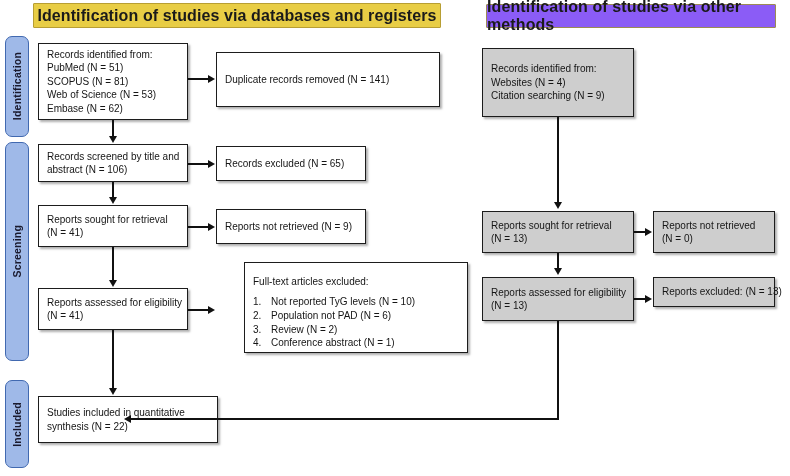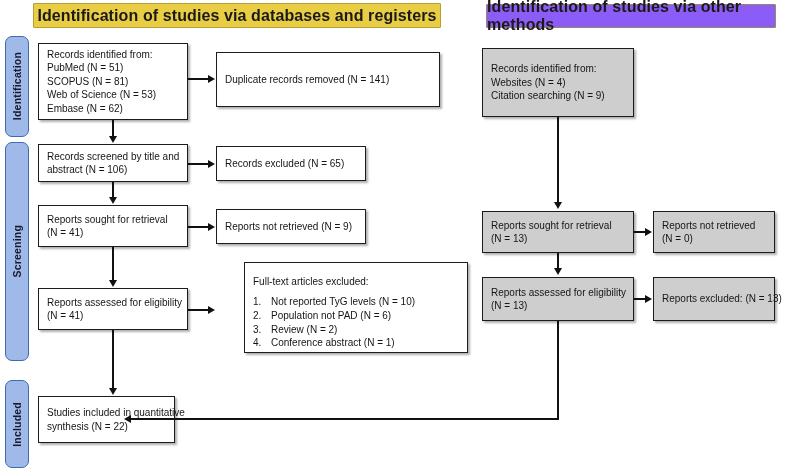--- a/index.html
+++ b/index.html
@@ -195,21 +195,21 @@
         <span class="num">3.</span>
         <span>Review (N = 2)</span>
       </li>
       <li>
         <span class="num">4.</span>
         <span>Conference abstract (N = 1)</span>
       </li>
     </ul>
   </div>
 
-  <div class="box box-white" style="left:38px; top:396px; width:137px; height:47px;">
+  <div class="box box-white" style="left:38px; top:396px; width:180px; height:47px;">
     <span class="line">Studies included in quantitative</span>
     <span class="line">synthesis (N = 22)</span>
   </div>
 
   <div class="box box-gray" style="left:482px; top:48px; width:152px; height:69px;">
     <span class="line">Records identified from:</span>
     <span class="line">Websites (N = 4)</span>
     <span class="line">Citation searching (N = 9)</span>
   </div>
 
@@ -221,21 +221,21 @@
   <div class="box box-gray" style="left:653px; top:211px; width:122px; height:42px;">
     <span class="line">Reports not retrieved</span>
     <span class="line">(N = 0)</span>
   </div>
 
   <div class="box box-gray" style="left:482px; top:277px; width:152px; height:44px;">
     <span class="line">Reports assessed for eligibility</span>
     <span class="line">(N = 13)</span>
   </div>
 
-  <div class="box box-gray" style="left:653px; top:277px; width:122px; height:44px;">
+  <div class="box box-gray" style="left:653px; top:277px; width:122px; height:30px;">
     <span class="line">Reports excluded: (N = 13)</span>
   </div>
 
   <div class="conn conn-h" style="left:188px; top:78px; width:21px;"></div>
   <div class="arrow arrow-right" style="left:208px; top:74.5px;"></div>
 
   <div class="conn conn-v" style="left:112px; top:120px; height:17px;"></div>
   <div class="arrow arrow-down" style="left:108.5px; top:136px;"></div>
 
   <div class="conn conn-h" style="left:188px; top:163px; width:21px;"></div>

